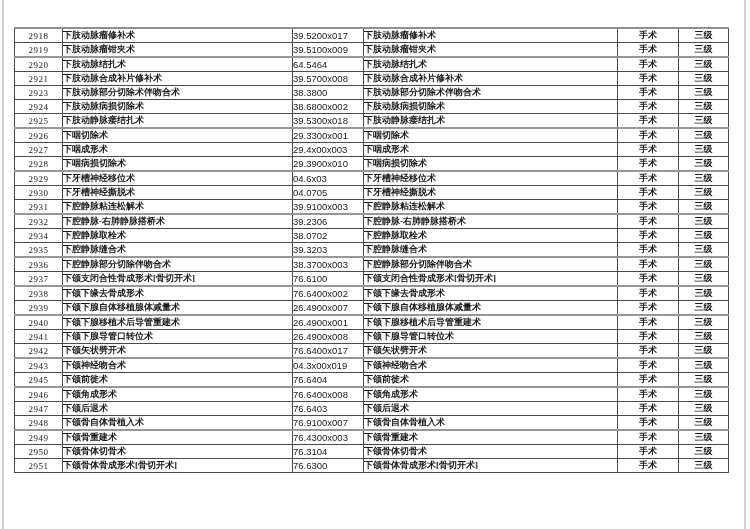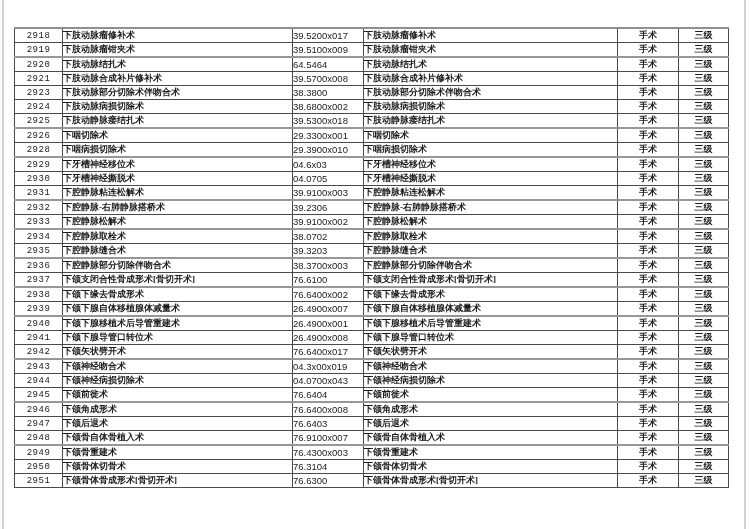--- a/index.html
+++ b/index.html
@@ -40,21 +40,21 @@
     height: 12.4px;
     padding: 0;
     overflow: hidden;
     white-space: nowrap;
     vertical-align: middle;
   }
   .proc-table tr.thick td {
     border-bottom: 2px solid #979797;
   }
   .num {
-    font-family: Liberation Mono, monospace;
+    font-family: Liberation Serif, serif;
     font-size: 9px;
     text-align: center;
     letter-spacing: 0.5px;
   }
   .cn {
     font-family: "Liberation Serif", "DejaVu Serif", serif;
     font-weight: bold;
     font-size: 9px;
   }
   .name {
@@ -145,20 +145,28 @@
     <td class="cn center">三级</td>
   </tr>
       <tr>
     <td class="num">2926</td>
     <td class="cn name">下咽切除术</td>
     <td class="code">29.3300x001</td>
     <td class="cn name">下咽切除术</td>
     <td class="cn center">手术</td>
     <td class="cn center">三级</td>
   </tr>
+      <tr>
+    <td class="num">2927</td>
+    <td class="cn name">下咽成形术</td>
+    <td class="code">29.4x00x003</td>
+    <td class="cn name">下咽成形术</td>
+    <td class="cn center">手术</td>
+    <td class="cn center">三级</td>
+  </tr>
       <tr class="thick">
     <td class="num">2928</td>
     <td class="cn name">下咽病损切除术</td>
     <td class="code">29.3900x010</td>
     <td class="cn name">下咽病损切除术</td>
     <td class="cn center">手术</td>
     <td class="cn center">三级</td>
   </tr>
       <tr>
     <td class="num">2929</td>
@@ -185,28 +193,20 @@
     <td class="cn center">三级</td>
   </tr>
       <tr>
     <td class="num">2932</td>
     <td class="cn name">下腔静脉-右肺静脉搭桥术</td>
     <td class="code">39.2306</td>
     <td class="cn name">下腔静脉-右肺静脉搭桥术</td>
     <td class="cn center">手术</td>
     <td class="cn center">三级</td>
   </tr>
-      <tr class="thick">
-    <td class="num">2933</td>
-    <td class="cn name">下腔静脉松解术</td>
-    <td class="code">39.9100x002</td>
-    <td class="cn name">下腔静脉松解术</td>
-    <td class="cn center">手术</td>
-    <td class="cn center">三级</td>
-  </tr>
       <tr>
     <td class="num">2934</td>
     <td class="cn name">下腔静脉取栓术</td>
     <td class="code">38.0702</td>
     <td class="cn name">下腔静脉取栓术</td>
     <td class="cn center">手术</td>
     <td class="cn center">三级</td>
   </tr>
       <tr class="thick">
     <td class="num">2935</td>
@@ -273,28 +273,20 @@
     <td class="cn center">三级</td>
   </tr>
       <tr>
     <td class="num">2943</td>
     <td class="cn name">下颌神经吻合术</td>
     <td class="code">04.3x00x019</td>
     <td class="cn name">下颌神经吻合术</td>
     <td class="cn center">手术</td>
     <td class="cn center">三级</td>
   </tr>
-      <tr>
-    <td class="num">2944</td>
-    <td class="cn name">下颌神经病损切除术</td>
-    <td class="code">04.0700x043</td>
-    <td class="cn name">下颌神经病损切除术</td>
-    <td class="cn center">手术</td>
-    <td class="cn center">三级</td>
-  </tr>
       <tr class="thick">
     <td class="num">2945</td>
     <td class="cn name">下颌前徙术</td>
     <td class="code">76.6404</td>
     <td class="cn name">下颌前徙术</td>
     <td class="cn center">手术</td>
     <td class="cn center">三级</td>
   </tr>
       <tr>
     <td class="num">2946</td>

